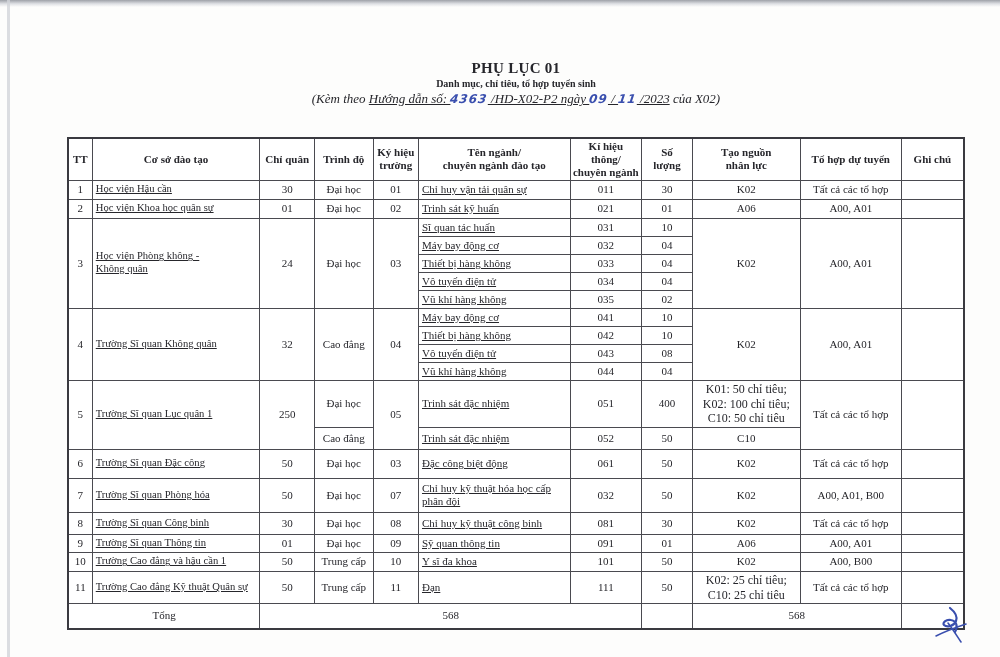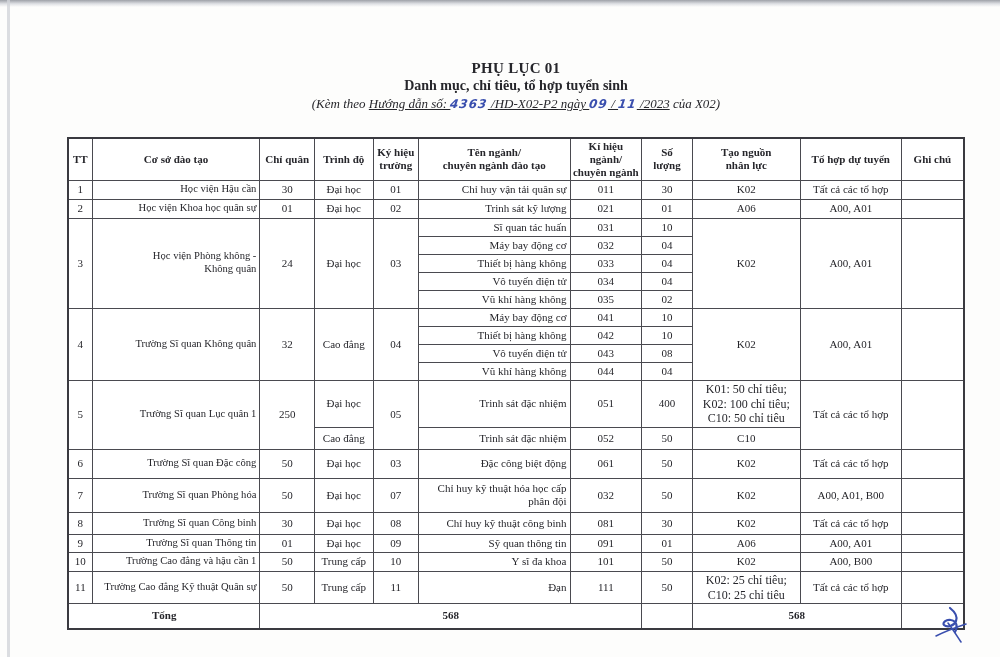--- a/index.html
+++ b/index.html
@@ -7,36 +7,36 @@
     width:1000px;height:657px;overflow:hidden;background:#ffffff;
     font-family:"Liberation Serif","DejaVu Serif",serif;color:#26262b;
   }
   .page{position:relative;width:1000px;height:657px;background:#fdfdfc;padding-left:38px;}
   .scan-edge-top{position:absolute;left:0;top:0;width:1000px;height:7px;
     background:linear-gradient(#9ea1a8,#dfe1e5 55%,rgba(255,255,255,0));}
   .scan-edge-left{position:absolute;left:7px;top:0;width:3px;height:657px;background:#d2d4d9;opacity:.8;}
   .content{position:absolute;left:0;top:0;width:1000px;height:657px;filter:blur(0.3px);}
   .title-block{position:absolute;left:67px;top:60px;width:898px;text-align:center;}
   .title{font-size:15px;font-weight:bold;letter-spacing:.3px;}
-  .subtitle{font-size:14px;font-weight:bold;margin-top:1px;}
+  .subtitle{font-size:10px;font-weight:bold;margin-top:1px;}
   .ref{font-size:13px;font-style:italic;margin-top:2px;}
   .ref .u{text-decoration:underline;}
   .hw{color:#3a4fae;font-weight:bold;font-style:italic;display:inline-block;transform:skewX(-8deg);font-family:"DejaVu Sans",sans-serif;font-size:12px;letter-spacing:1px;}
   table.main{
     position:absolute;left:67px;top:137px;width:898px;table-layout:fixed;
     border-collapse:collapse;border:2px solid #3a3a40;background:#fff;
   }
   .main th,.main td{
     border:1px solid #4a4a50;font-size:11px;line-height:1.22;
     padding:1px 3px;vertical-align:middle;white-space:pre-line;overflow:hidden;
   }
   .main th{font-weight:bold;text-align:center;line-height:1.18;padding:1px 2px;}
   td.c{text-align:center;}
-  td.l{text-align:right;}
-  td.b{font-weight:bold;border-radius:12px;}
+  td.l{text-align:left;text-decoration:underline;}
+  td.b{font-weight:normal;border-radius:12px;}
   td.sm{font-size:12px;}
   td.school{font-size:10.6px;}
   .squiggle{position:absolute;left:928px;top:606px;}
 </style>
 </head>
 <body>
 
 <div class="page">
   <div class="scan-edge-top"></div>
   <div class="scan-edge-left"></div>
@@ -66,21 +66,21 @@
       <thead>
         <tr style="height:40px">
           <th>TT</th>
           <th>Cơ sở đào tạo</th>
           <th>Chỉ quân</th>
           <th>Trình độ</th>
           <th>Ký hiệu
 trường</th>
           <th>Tên ngành/
 chuyên ngành đào tạo</th>
-          <th>Kí hiệu ngành/
+          <th>Kí hiệu thông/
 chuyên ngành</th>
           <th>Số
 lượng</th>
           <th>Tạo nguồn
 nhân lực</th>
           <th>Tổ hợp dự tuyển</th>
           <th>Ghi chú</th>
         </tr>
       </thead>
       <tbody>
@@ -98,21 +98,21 @@
           <td class="c">Tất cả các tổ hợp</td>
           <td></td>
         </tr>
 
         <tr style="height:19px">
           <td class="c">2</td>
           <td class="l school">Học viện Khoa học quân sự</td>
           <td class="c">01</td>
           <td class="c">Đại học</td>
           <td class="c">02</td>
-          <td class="l">Trinh sát kỹ lượng</td>
+          <td class="l">Trinh sát kỹ huấn</td>
           <td class="c">021</td>
           <td class="c">01</td>
           <td class="c">A06</td>
           <td class="c">A00, A01</td>
           <td></td>
         </tr>
 
         <tr style="height:18px">
           <td class="c" rowspan="5">3</td>
           <td class="l school" rowspan="5">Học viện Phòng không -

